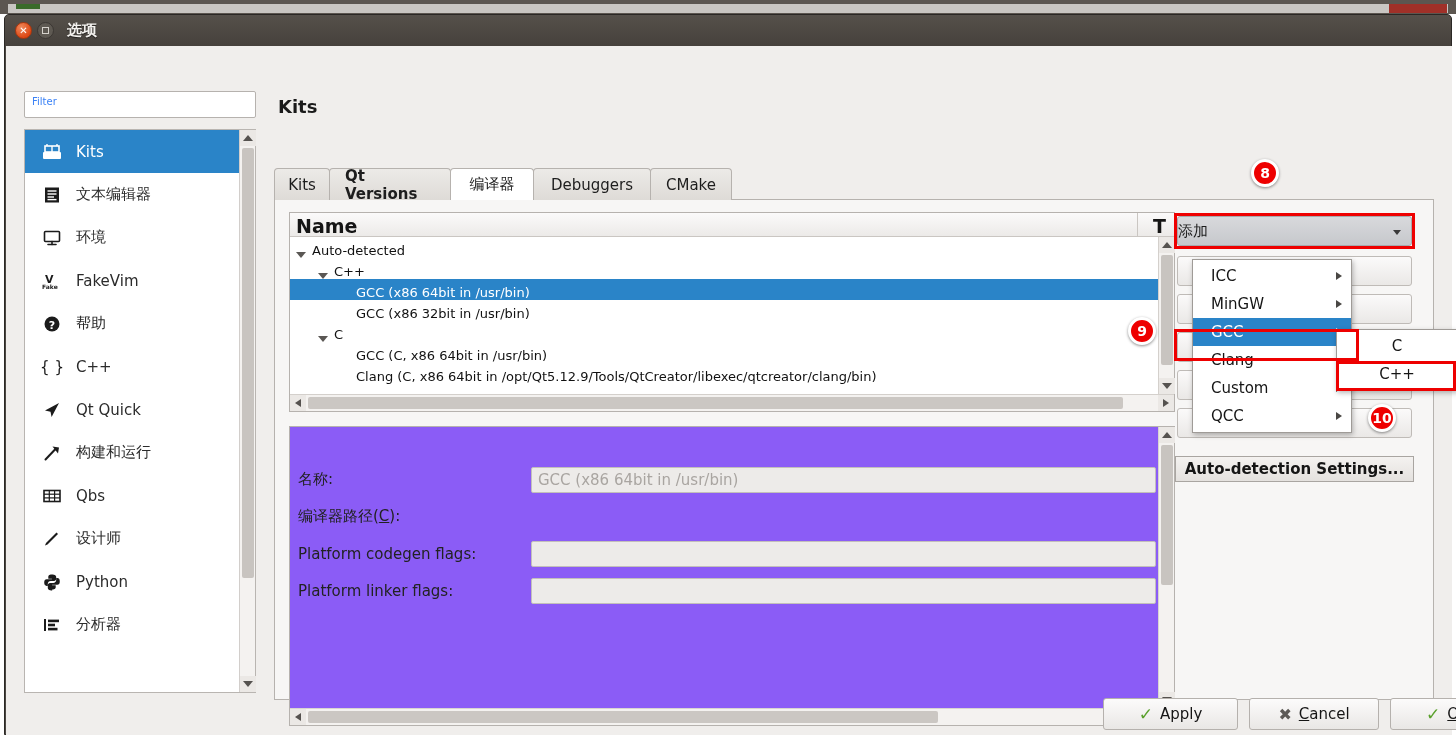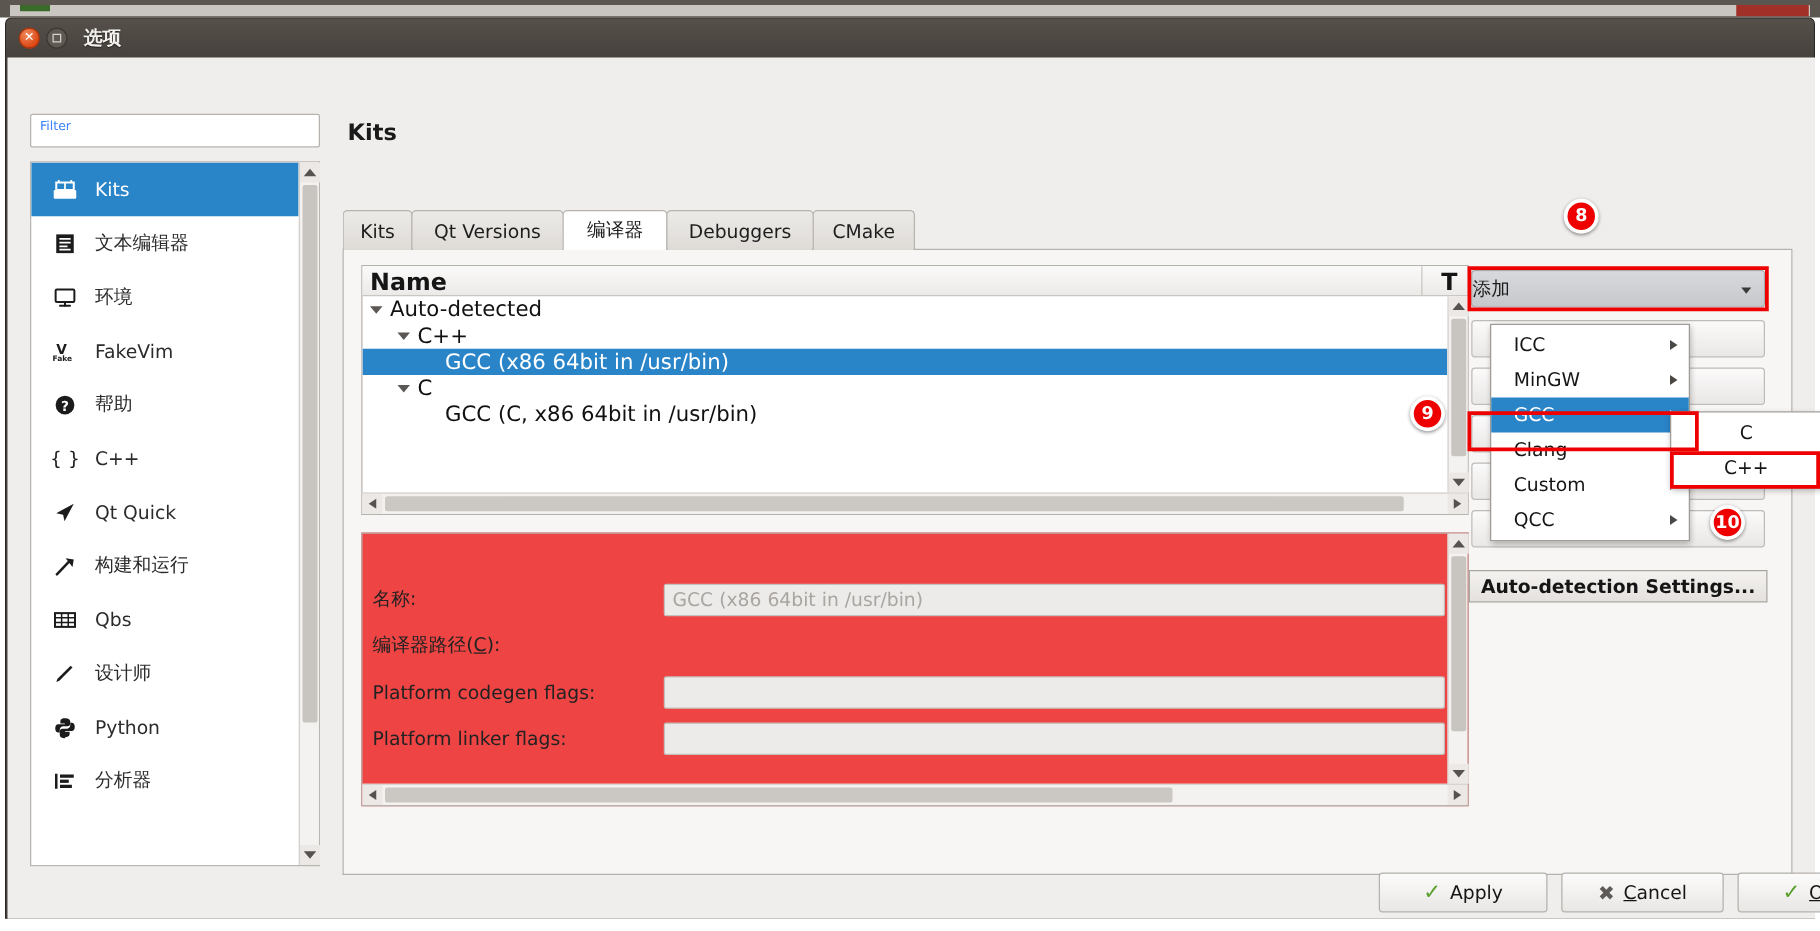--- a/index.html
+++ b/index.html
@@ -154,33 +154,33 @@
     position: relative; height: 24px;
     background: linear-gradient(#fbfafa, #eceae8);
     border-bottom: 1px solid #cac6c2;
     font-size: 19px; font-weight: bold; color: #151515;
   }
   .tree-head .col-name { position: absolute; left: 6px; top: 2px; }
   .tree-head .col-type { position: absolute; right: 8px; top: 2px; }
   .tree-head .sep { position: absolute; right: 36px; top: 0; bottom: 0; width: 1px; background: #cac6c2; }
 
   .tree-body { position: absolute; left: 0; top: 24px; right: 16px; bottom: 17px; overflow: hidden; }
-  .trow { height: 21px; display: flex; align-items: center; font-size: 17px; color: #111; white-space: nowrap; }
+  .trow { height: 21px; display: flex; align-items: flex-end; font-size: 13px; color: #111; white-space: nowrap; }
   .trow.sel { background: #2a84c8; color: #ffffff; }
   .disc { width: 0; height: 0; border-left: 5px solid transparent; border-right: 5px solid transparent; border-top: 6px solid #5a5754; margin-right: 6px; flex: none; }
 
   .tree-vsb { position: absolute; right: 0; top: 24px; width: 16px; bottom: 17px; background: #f4f2f0; border-left: 1px solid #d4d0cc; }
   .tree-hsb { position: absolute; left: 0; right: 0; bottom: 0; height: 17px; background: #f4f2f0; border-top: 1px solid #d4d0cc; }
   .hsb-arrow { position: absolute; top: 0; width: 16px; height: 16px; display: flex; align-items: center; justify-content: center; background: #ebe8e5; }
   .hsb-thumb { position: absolute; top: 2px; height: 12px; background: #cbc7c3; border-radius: 2px; }
 
   
   .form-wrap {
-    position: absolute; left: 14px; top: 226px; width: 886px; height: 219px;
-    background: #ef4444; border: 1px solid #b6b2ae;
+    position: absolute; left: 14px; top: 226px; width: 886px; height: 300px;
+    background: #8b5cf6; border: 1px solid #b6b2ae;
   }
   .form-inner { position: absolute; left: 8px; top: 6px; right: 18px; bottom: 18px; overflow: hidden; }
   .frow { position: relative; height: 37px; display: flex; align-items: center; }
   .flabel { width: 233px; font-size: 15px; color: #222; flex: none; }
   .flabel u { text-decoration: underline; }
   .ffield {
     flex: 1; height: 26px; border: 1px solid #c3bfbb; border-radius: 2px;
     background: #edebe9; color: #a9a5a1; font-size: 15px;
     display: flex; align-items: center; padding: 0 6px;
   }
@@ -422,21 +422,21 @@
           <div class="sb-thumb" style="top:18px;height:430px;"></div>
         </div>
       </div>
 
       <div class="page-title">Kits</div>
 
       <div class="tabs" id="tabs">
           <div class="tab" style="left: 0px; width: 56px; justify-content: center;">
             <span>Kits</span>
           </div>
-          <div class="tab" style="left: 55px; width: 122px; justify-content: center;">
+          <div class="tab" style="left: 55px; width: 122px; justify-content: flex-start; font-weight: bold;">
             <span>Qt Versions</span>
           </div>
           <div class="tab active" style="left: 176px; width: 84px; justify-content: center;">
             <span>编译器</span>
           </div>
           <div class="tab" style="left: 259px; width: 118px; justify-content: center;">
             <span>Debuggers</span>
           </div>
           <div class="tab" style="left: 376px; width: 82px; justify-content: center;">
             <span>CMake</span>
@@ -457,27 +457,35 @@
                 <span>Auto-detected</span>
               </div>
               <div class="trow" style="padding-left: 28px;">
                 <span class="disc"></span>
                 <span>C++</span>
               </div>
               <div class="trow sel" style="padding-left: 50px;">
                 <span style="width: 16px; flex: 0 0 auto;"></span>
                 <span>GCC (x86 64bit in /usr/bin)</span>
               </div>
+              <div class="trow" style="padding-left: 50px;">
+                <span style="width: 16px; flex: 0 0 auto;"></span>
+                <span>GCC (x86 32bit in /usr/bin)</span>
+              </div>
               <div class="trow" style="padding-left: 28px;">
                 <span class="disc"></span>
                 <span>C</span>
               </div>
               <div class="trow" style="padding-left: 50px;">
                 <span style="width: 16px; flex: 0 0 auto;"></span>
                 <span>GCC (C, x86 64bit in /usr/bin)</span>
+              </div>
+              <div class="trow" style="padding-left: 50px;">
+                <span style="width: 16px; flex: 0 0 auto;"></span>
+                <span>Clang (C, x86 64bit in /opt/Qt5.12.9/Tools/QtCreator/libexec/qtcreator/clang/bin)</span>
               </div>
             </div>
           <div class="tree-vsb">
             <div class="sb-arrow up">
                 <div class="tri up"></div>
               </div>
             <div class="sb-arrow down">
                 <div class="tri down"></div>
               </div>
             <div class="sb-thumb" style="top:18px;height:110px;"></div>

